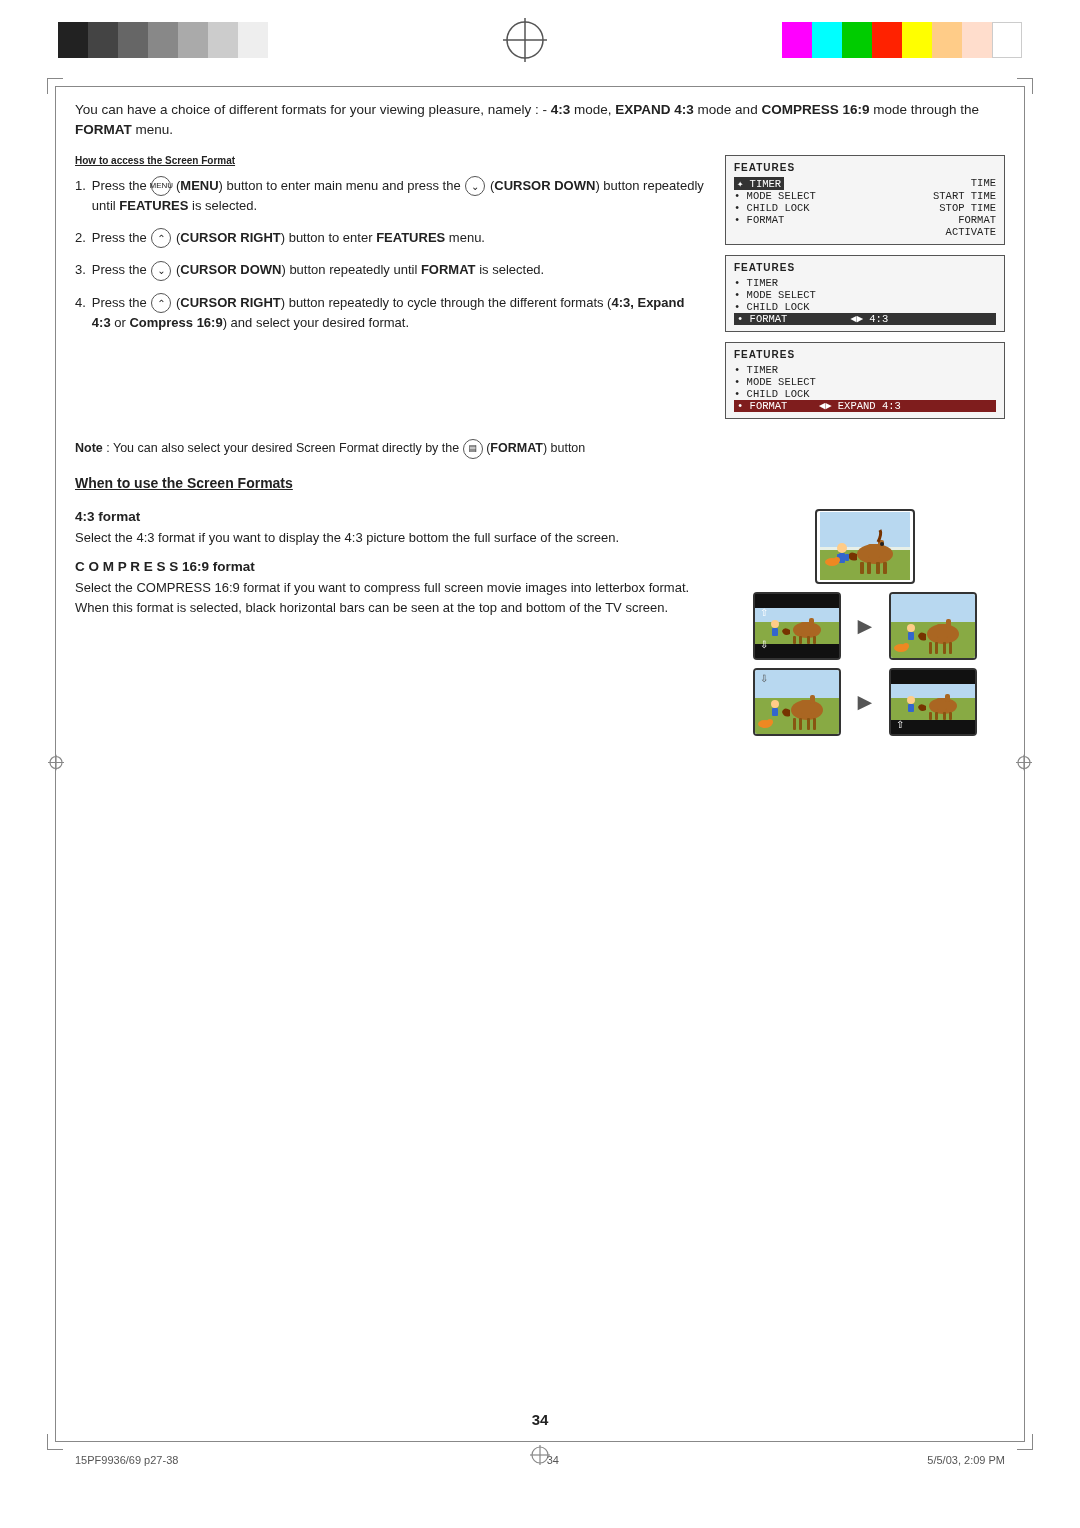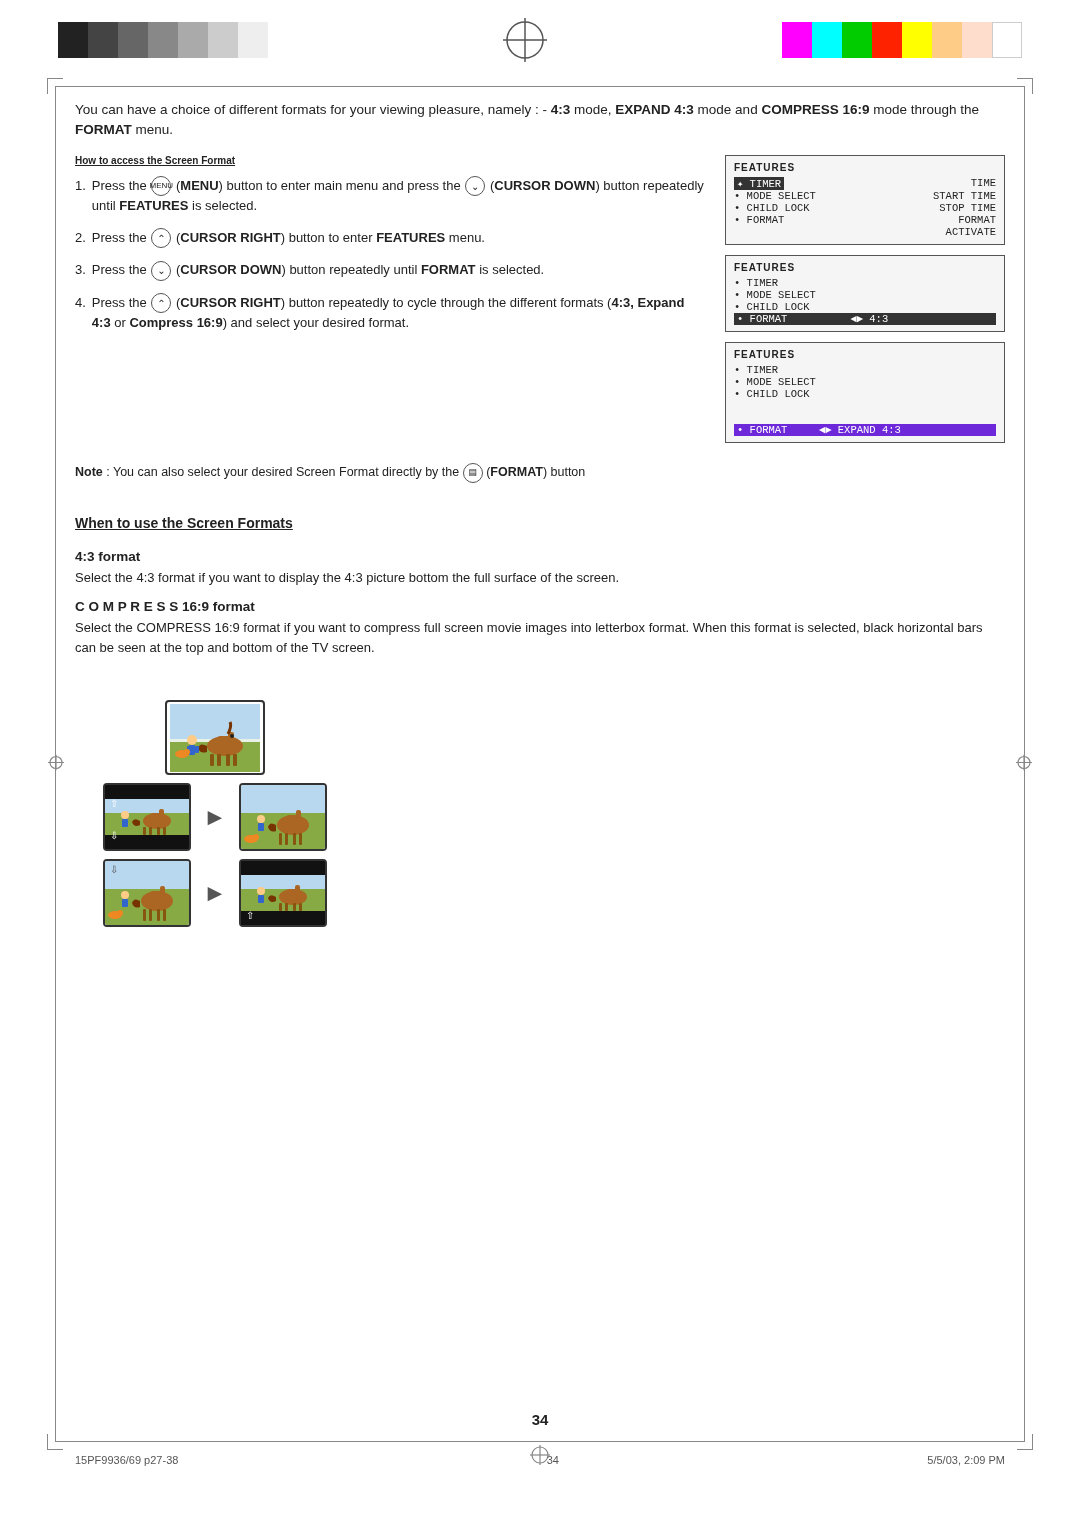--- a/index.html
+++ b/index.html
@@ -153,21 +153,21 @@
       font-family: Arial, sans-serif;
     }
     .menu-box .menu-row {
       display: flex;
       justify-content: space-between;
     }
 
     .note-text {
       font-size: 12.5px;
       margin-top: 6px;
-      margin-bottom: 32px;
+      margin-bottom: 16px;
       line-height: 1.5;
     }
 
     
     .when-section {
       margin-top: 6px;
     }
     .when-section .section-heading {
       font-size: 14px;
     }
@@ -183,21 +183,20 @@
     .format-text {
       font-size: 13px;
       line-height: 1.5;
     }
 
     
     .bottom-two-col {
       display: flex;
       gap: 31px;
       margin-top: 18px;
-      flex-direction: column;
     }
     .bottom-left { flex: 1; }
     .bottom-right { width: 280px; flex-shrink: 0; }
 
     .tv-row {
       display: flex;
       align-items: center;
       gap: 8px;
       justify-content: center;
     }
@@ -430,21 +429,21 @@
         </div>
         <div class="menu-row">
           <span>• MODE SELECT</span>
             <span></span>
         </div>
         <div class="menu-row">
           <span>• CHILD LOCK</span>
             <span></span>
         </div>
         <div class="menu-row">
-          <span style="background:#6d28d9;color:#fff;padding:0 3px;display:block;width:100%;margin-top:24px;">• FORMAT &nbsp;&nbsp;&nbsp; ◄► EXPAND 4:3</span>
+          <span style="background:#7f1d1d;color:#fff;padding:0 3px;display:block;width:100%;">• FORMAT &nbsp;&nbsp;&nbsp; ◄► EXPAND 4:3</span>
         </div>
       </div>
     </div>
   </div>
 
   <p class="note-text">
     <b>Note</b> : You can also select your desired Screen Format directly by the
     <span style="display:inline-flex;align-items:center;justify-content:center;width:20px;height:20px;border:1.5px solid #555;border-radius:50%;font-size:9px;vertical-align:middle;">▤</span>
     (<b>FORMAT</b>) button
   </p>

